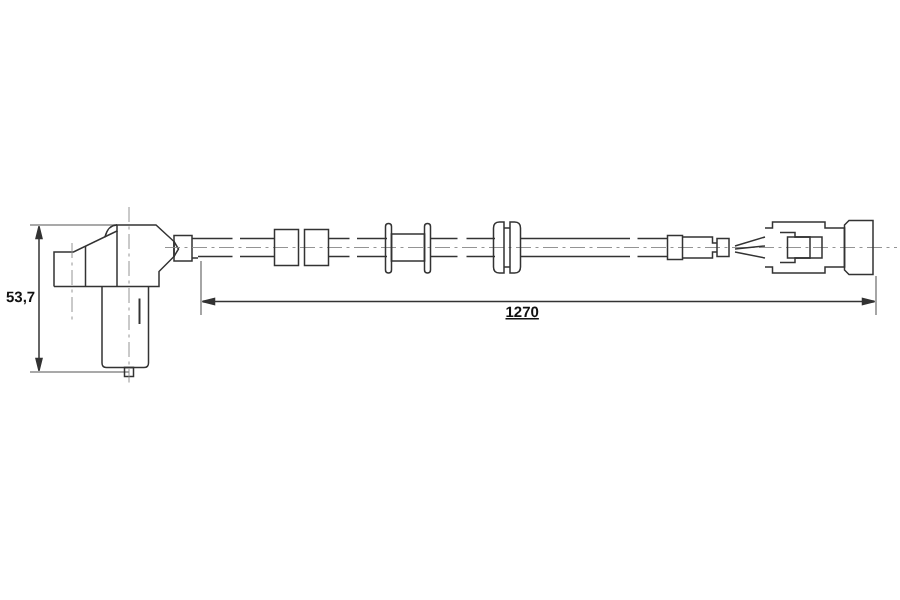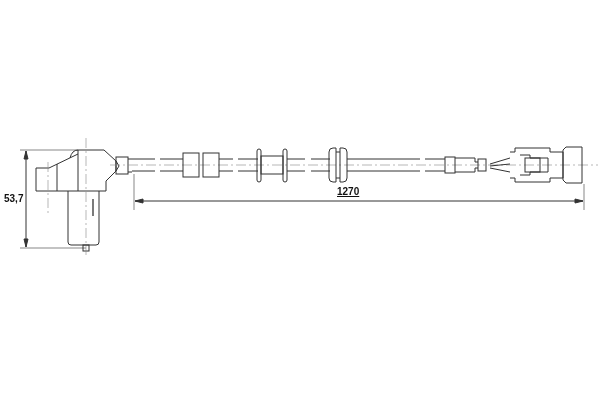--- a/index.html
+++ b/index.html
@@ -94,13 +94,13 @@
       <line x1="134" y1="174" x2="134" y2="210" stroke="#555" stroke-width="0.7"></line>
       <line x1="584" y1="184" x2="584" y2="210" stroke="#555" stroke-width="0.7"></line>
       <line x1="135" y1="201" x2="583" y2="201"></line>
       <polygon points="135,201 143,199 143,203" fill="#333"></polygon>
       <polygon points="583,201 575,199 575,203" fill="#333"></polygon>
     </g>
   </g>
 </svg>
 
 <div class="dim-label" style="left:4px; top:193px;">53,7</div>
-<div class="dim-label" style="left:337px; top:186px;text-decoration:underline;">1270</div>
+<div class="dim-label" style="left:337px; top:203px;text-decoration:underline;">1270</div>
 
 </body></html>

